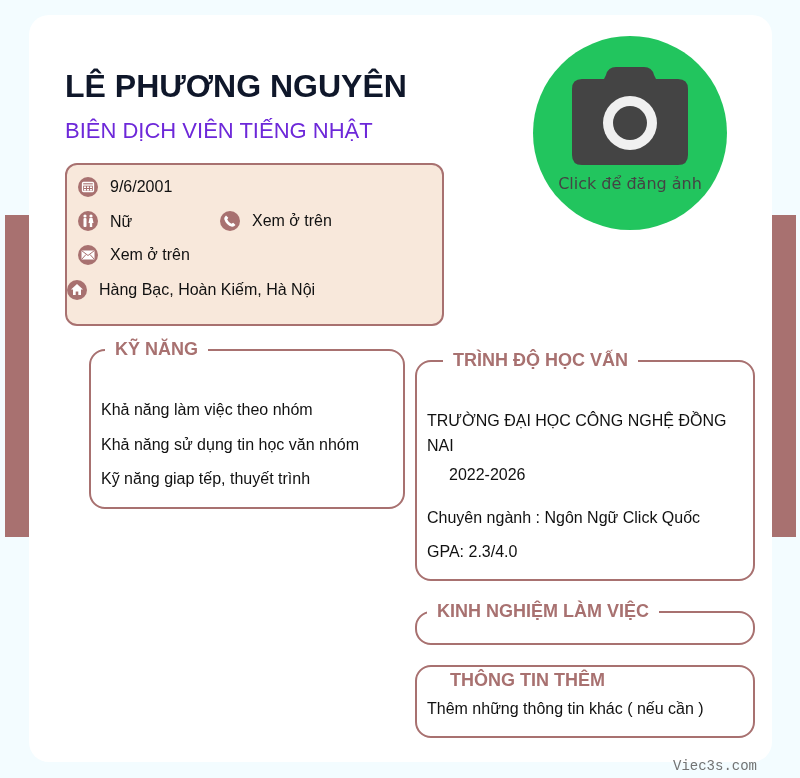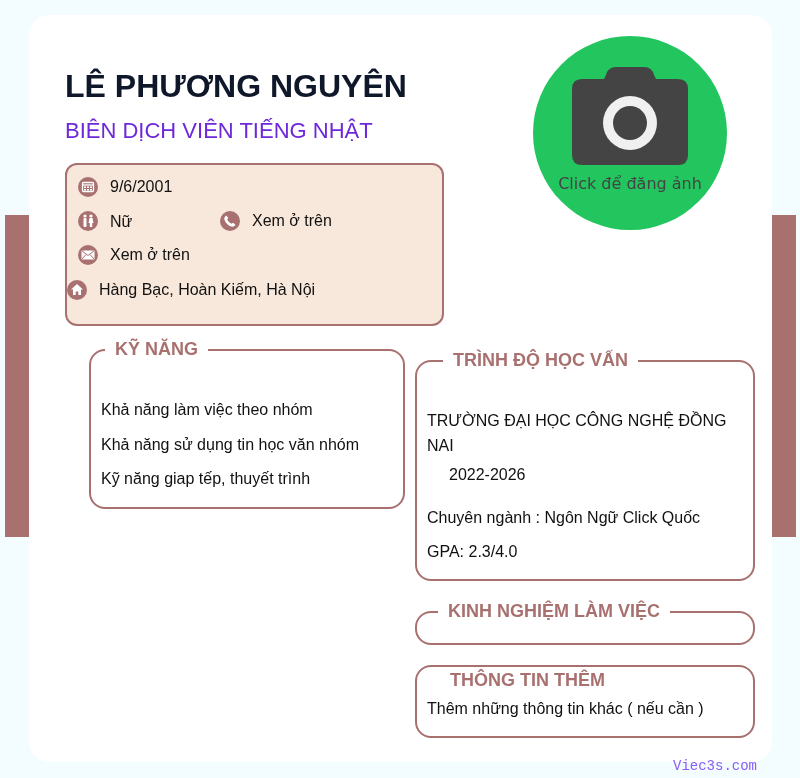--- a/index.html
+++ b/index.html
@@ -103,21 +103,21 @@
     font-weight: normal;
     line-height: 25px;
     white-space: normal !important;
     width: 300px;
   }
   .watermark {
     position: absolute;
     left: 673px; top: 758px;
     font-family: "Liberation Mono", monospace;
     font-size: 14px;
-    color: #8b5cf6;
+    color: #737373;
   }
 </style>
 </head>
 <body>
 
 <div class="side-bar left"></div>
 <div class="side-bar right"></div>
 
 <div class="card"></div>
 
@@ -191,21 +191,21 @@
 
 <div class="section" style="left:415px; top:360px; width:340px; height:221px;">
   <div class="section-title" style="left:26px;">TRÌNH ĐỘ HỌC VẤN</div>
   <div class="line school" style="left:10px; top:46px;">TRƯỜNG ĐẠI HỌC CÔNG NGHỆ ĐỒNG NAI</div>
   <div class="line" style="left:10px; top:104px;margin-left:22px;">2022-2026</div>
   <div class="line" style="left:10px; top:147px;">Chuyên ngành : Ngôn Ngữ Click Quốc</div>
   <div class="line" style="left:10px; top:181px;">GPA: 2.3/4.0</div>
 </div>
 
 <div class="section" style="left:415px; top:611px; width:340px; height:34px;">
-  <div class="section-title" style="left:21px;">KINH NGHIỆM LÀM VIỆC</div>
+  <div class="section-title" style="left:10px;">KINH NGHIỆM LÀM VIỆC</div>
 </div>
 
 <div class="section" style="left:415px; top:665px; width:340px; height:73px;">
   <div class="section-title" style="left:23px;margin-top:15px;">THÔNG TIN THÊM</div>
   <div class="line" style="left:10px; top:33px;">Thêm những thông tin khác ( nếu cần )</div>
 </div>
 
 <div class="watermark">Viec3s.com</div>
 
 </body></html>

